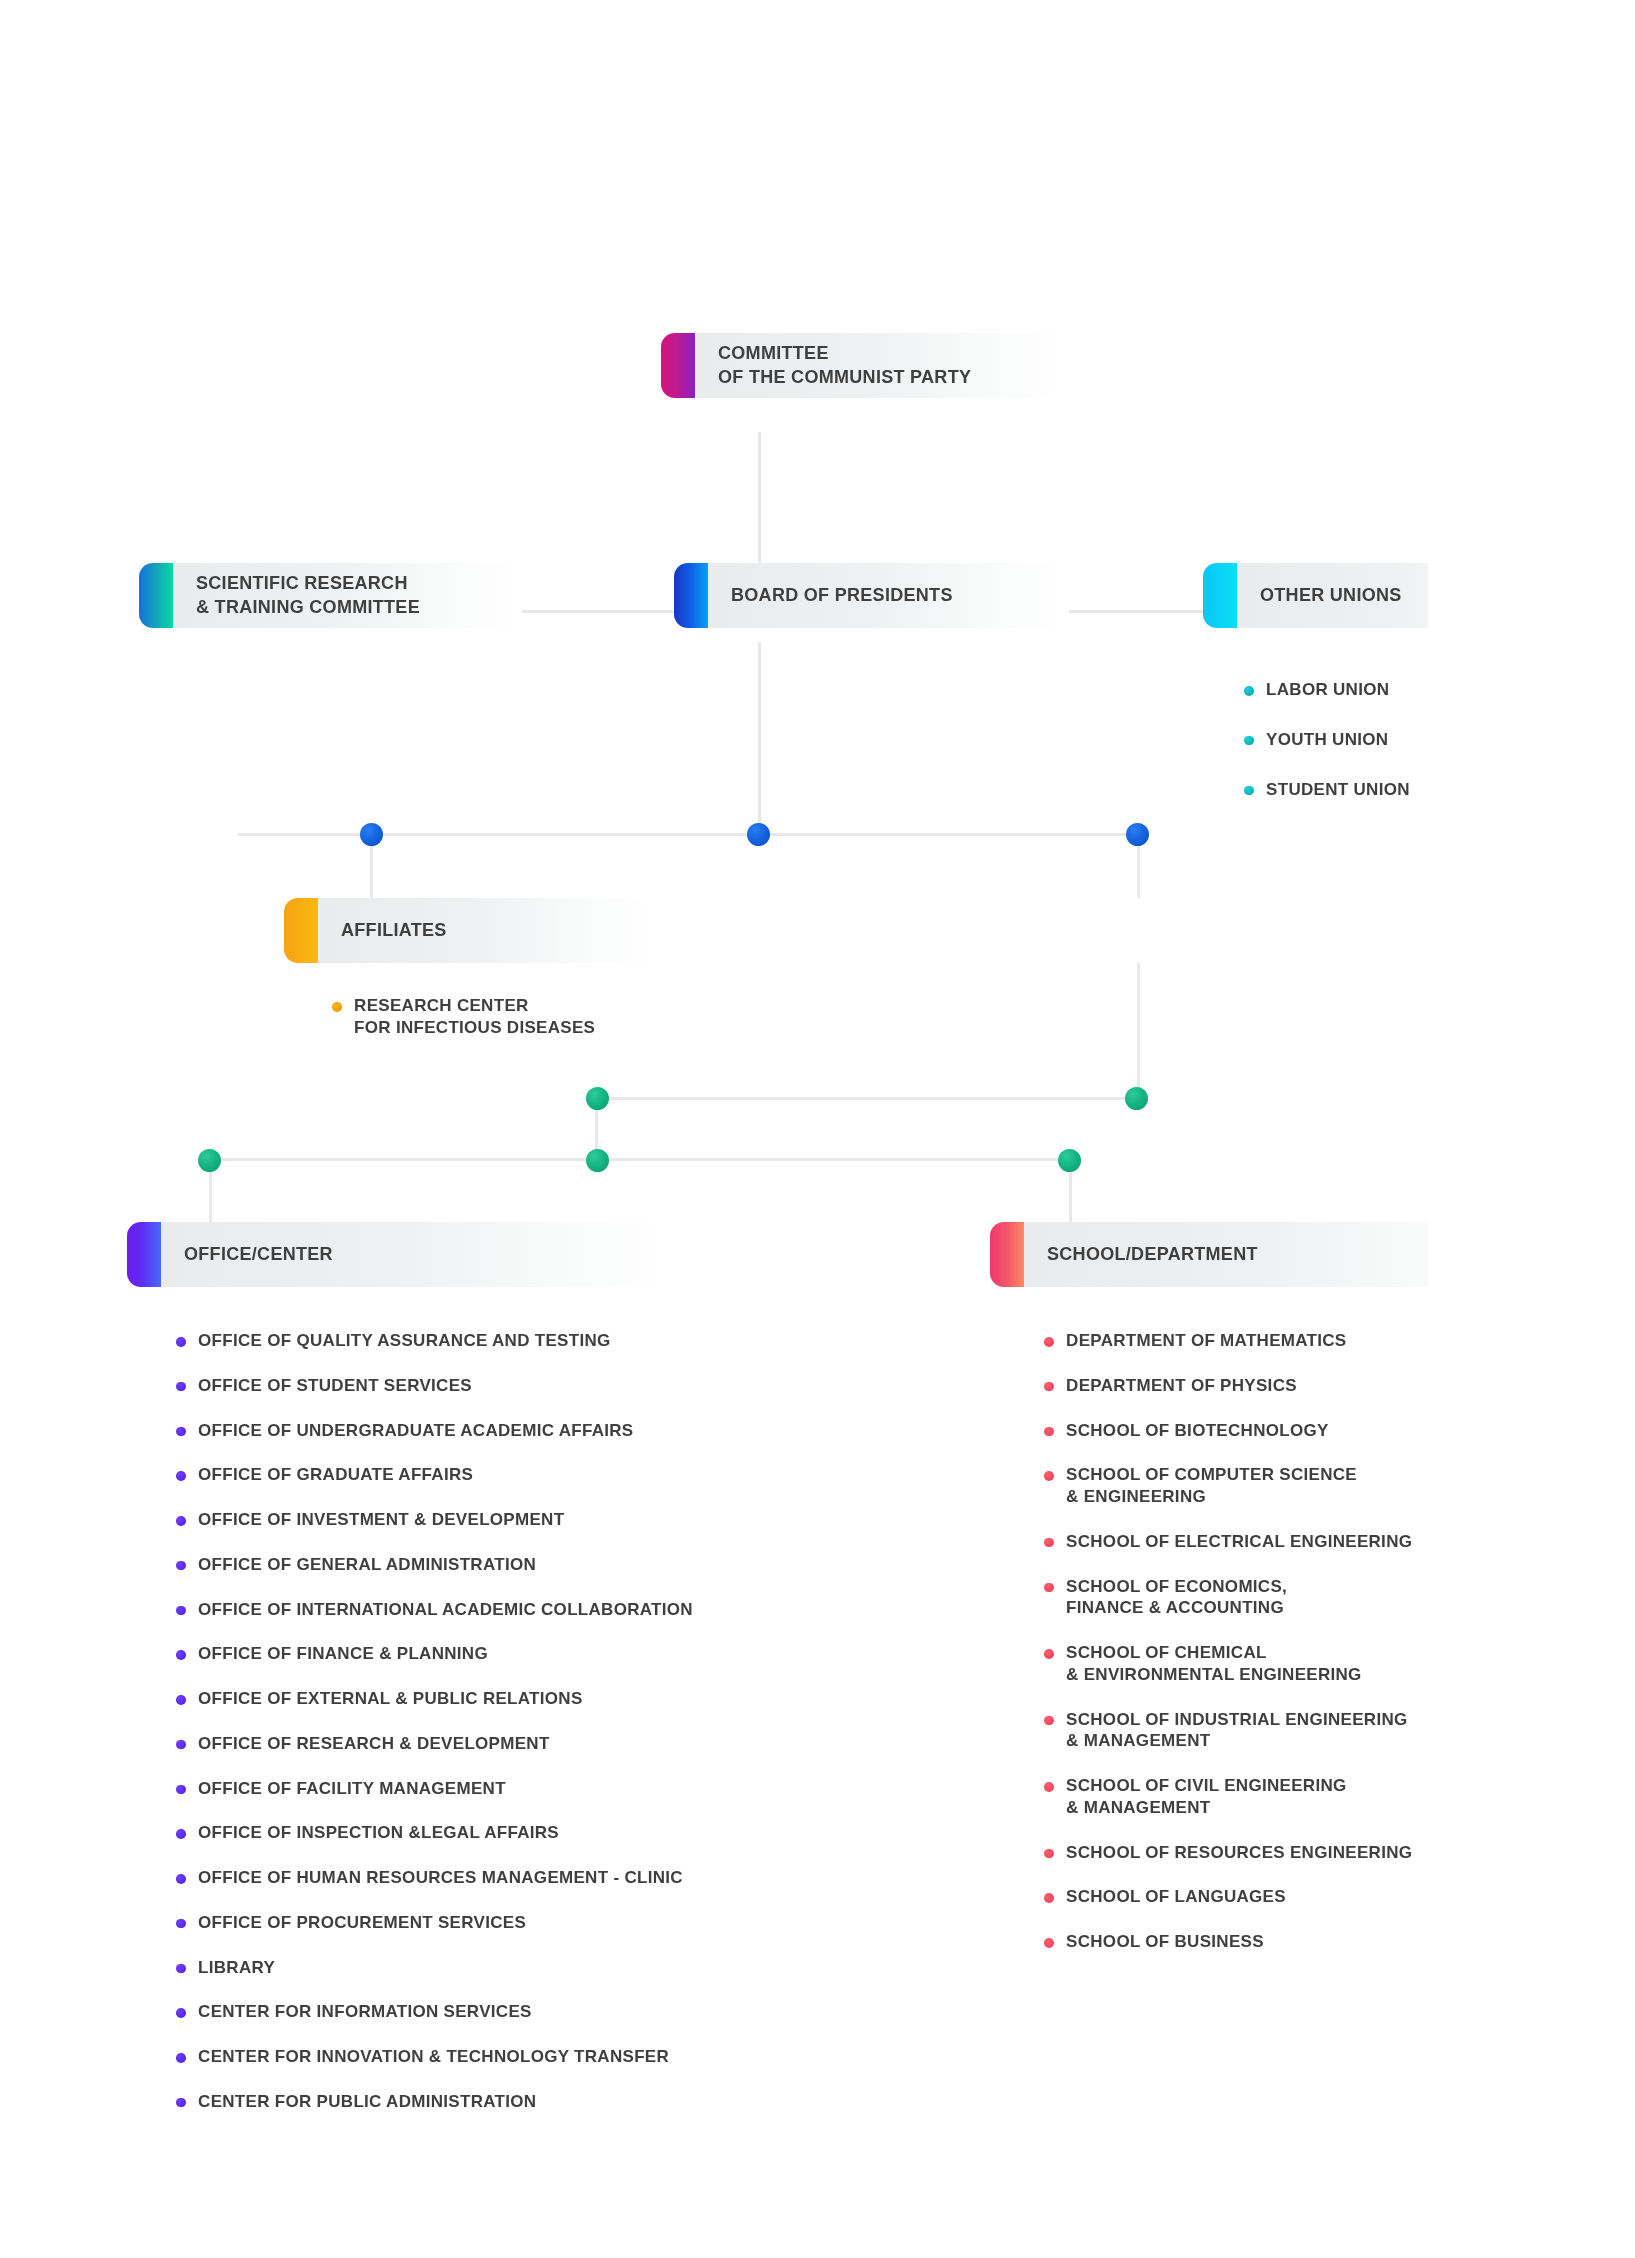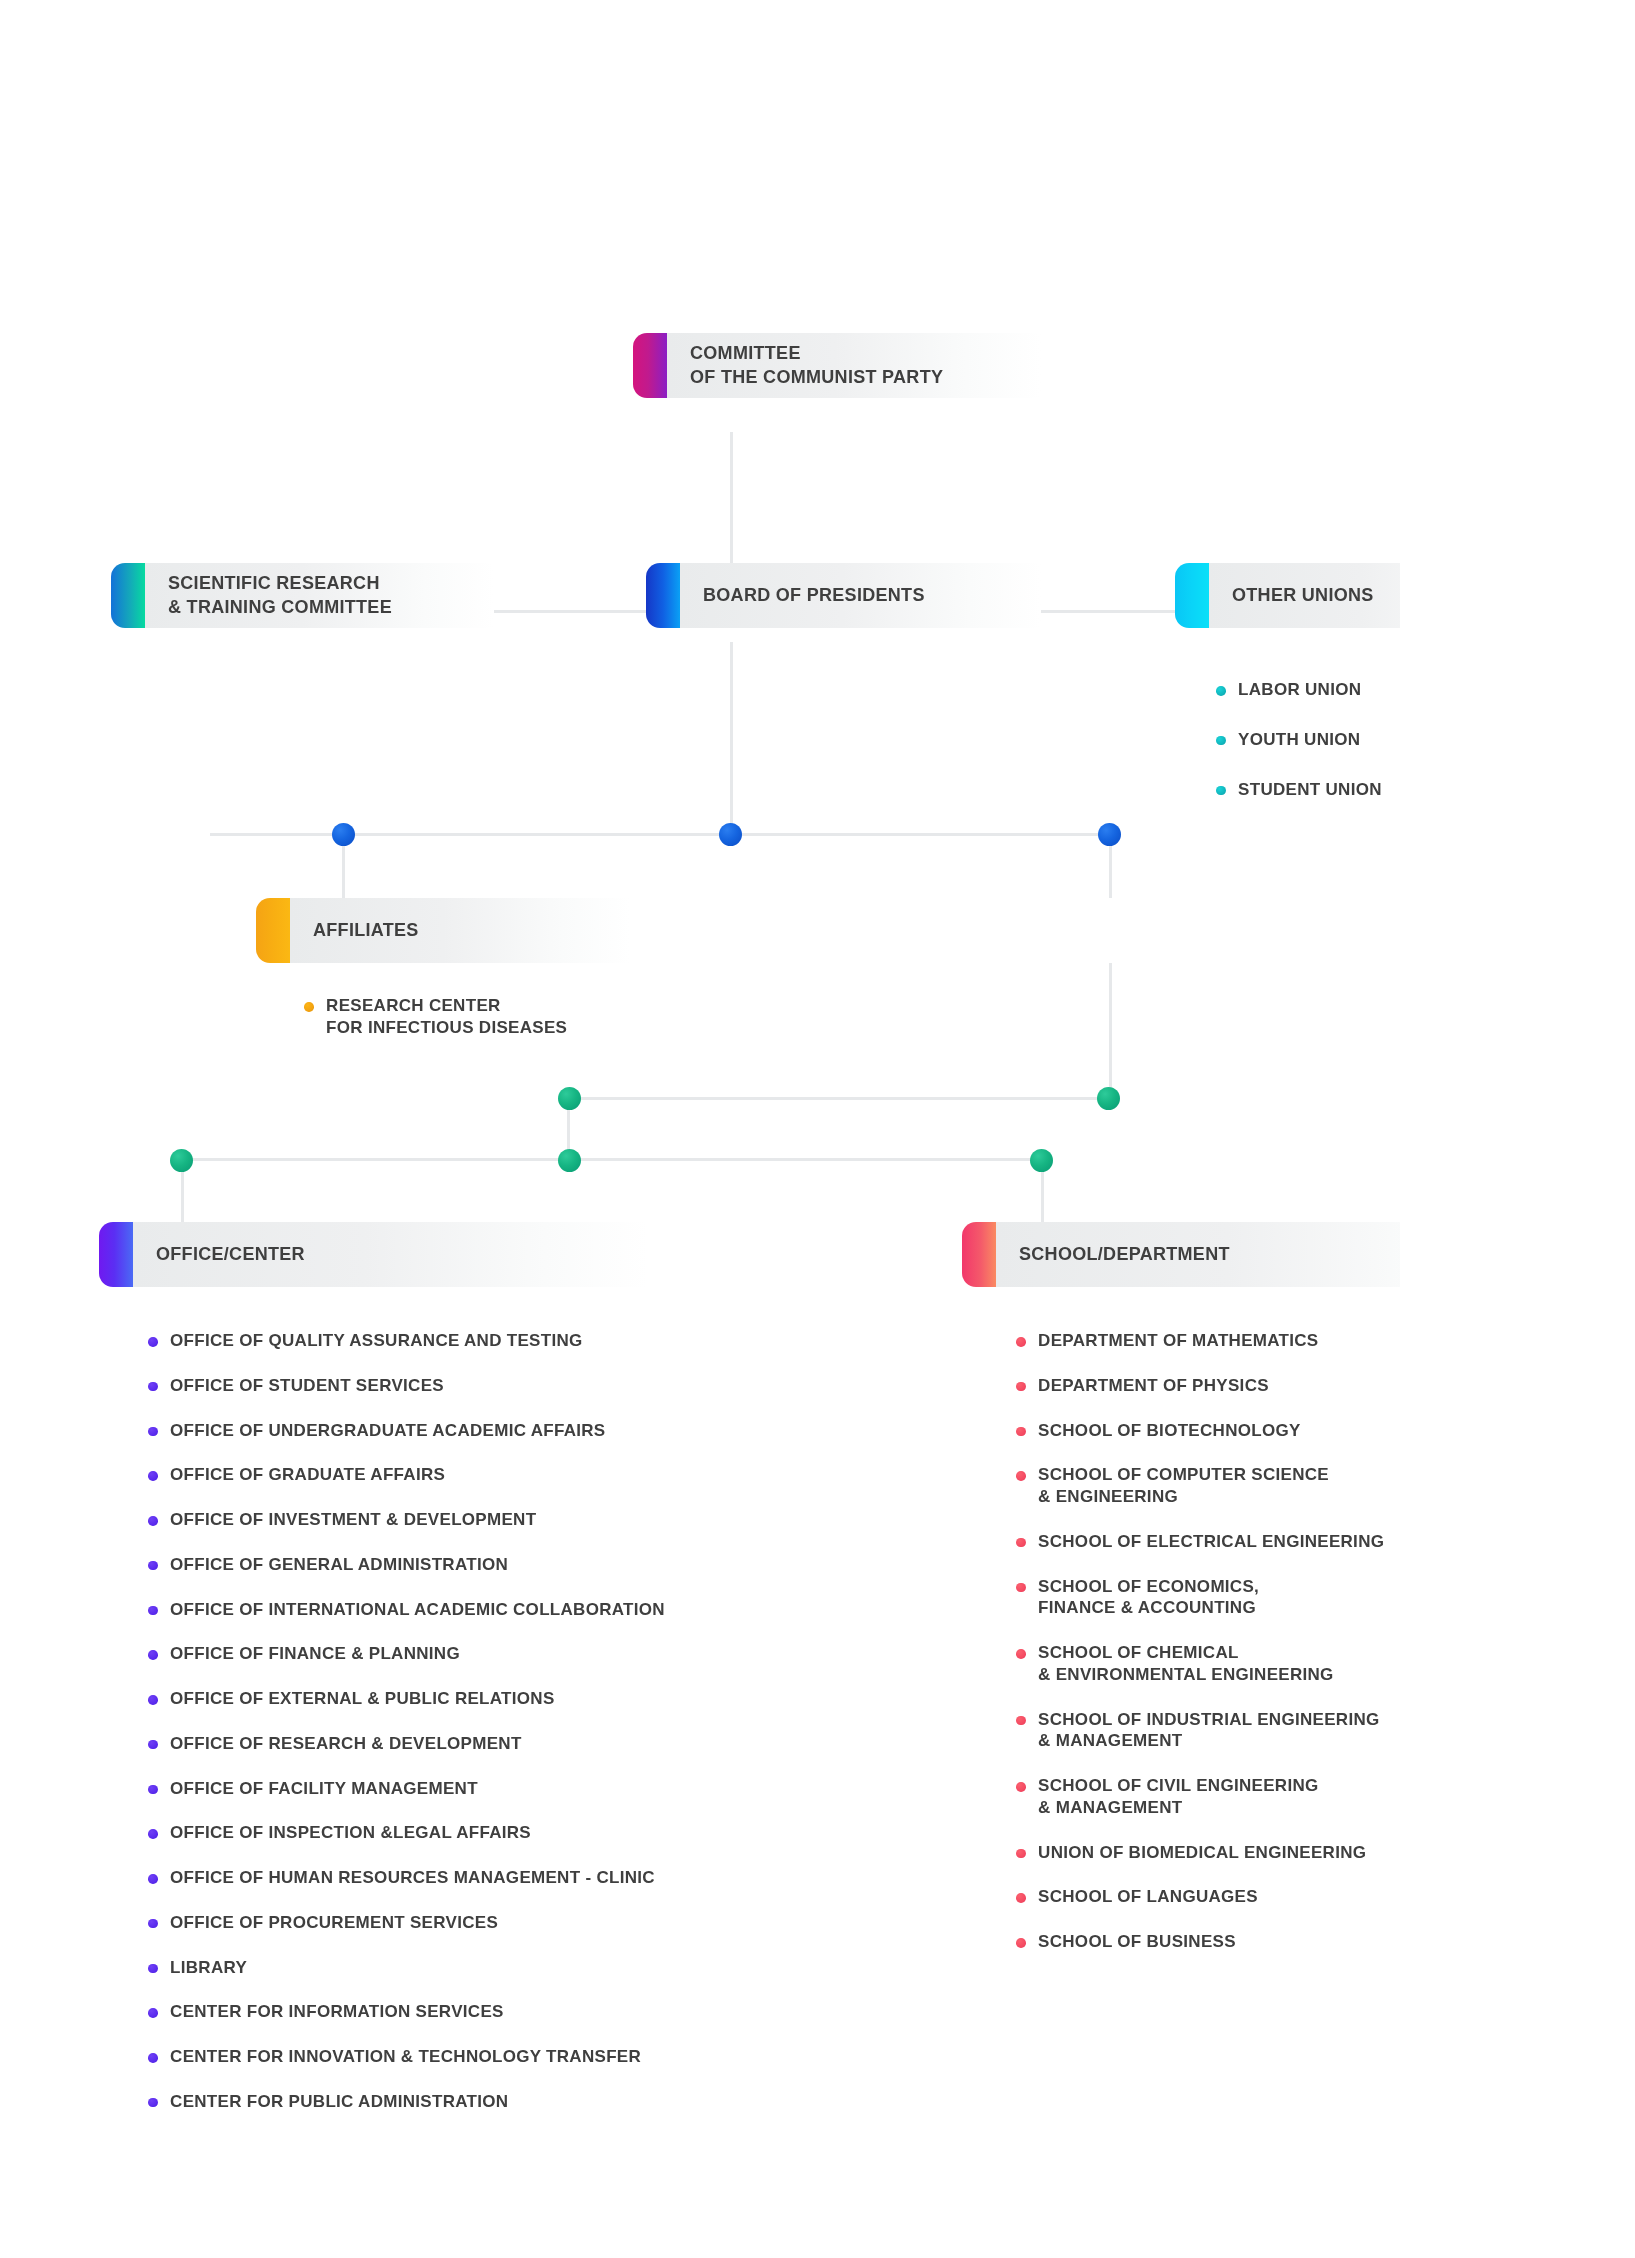--- a/index.html
+++ b/index.html
@@ -10,20 +10,21 @@
   body {
     font-family: "Liberation Sans", sans-serif;
     -webkit-font-smoothing: antialiased;
   }
   #chart-root {
     position: relative;
     width: 1400px;
     height: 2258px;
     background: #ffffff;
     overflow: hidden;
+    margin-left: 28px;
   }
 
   
   .line-v {
     position: absolute;
     width: 2.6px;
     background: #e6e8ea;
   }
   .line-h {
     position: absolute;
@@ -346,21 +347,21 @@
         <span class="bullet-text">SCHOOL OF INDUSTRIAL ENGINEERING
 &amp; MANAGEMENT</span>
       </div>
       <div class="bullet-item" style="margin-bottom: 23px;">
         <span class="bullet-dot c-pink"></span>
         <span class="bullet-text">SCHOOL OF CIVIL ENGINEERING
 &amp; MANAGEMENT</span>
       </div>
       <div class="bullet-item" style="margin-bottom: 23px;">
         <span class="bullet-dot c-pink"></span>
-        <span class="bullet-text">UNION OF BIOMEDICAL ENGINEERING</span>
+        <span class="bullet-text">SCHOOL OF RESOURCES ENGINEERING</span>
       </div>
       <div class="bullet-item" style="margin-bottom: 23px;">
         <span class="bullet-dot c-pink"></span>
         <span class="bullet-text">SCHOOL OF LANGUAGES</span>
       </div>
       <div class="bullet-item" style="margin-bottom: 23px;">
         <span class="bullet-dot c-pink"></span>
         <span class="bullet-text">SCHOOL OF BUSINESS</span>
       </div>
     </div>

